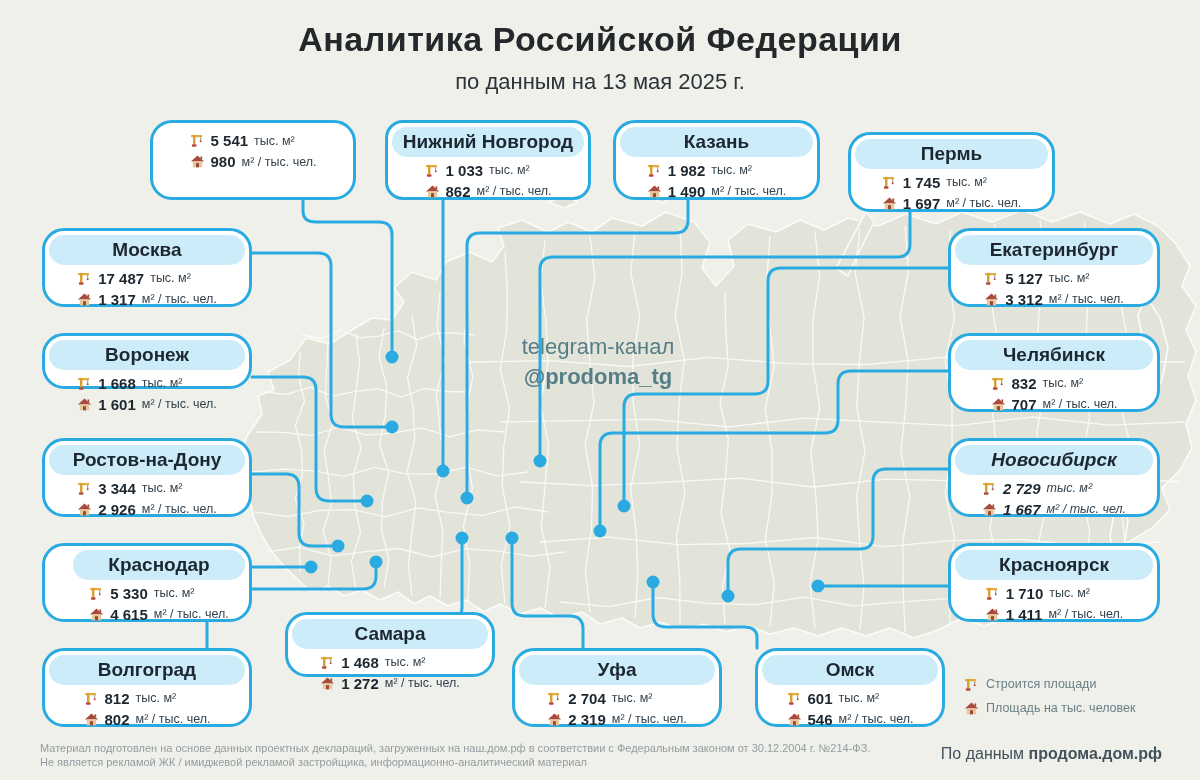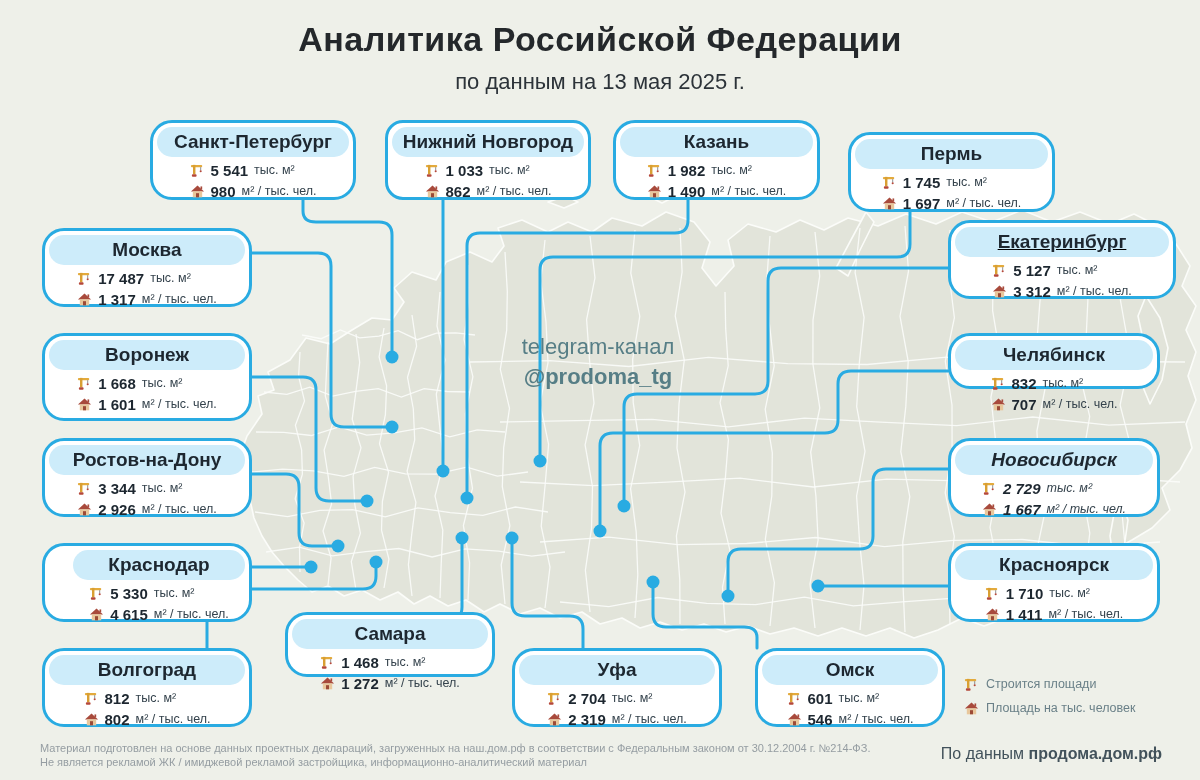--- a/index.html
+++ b/index.html
@@ -128,21 +128,20 @@
     <div class="subtitle">по данным на 13 мая 2025 г.</div>
   </div>
 
   <div class="wm">
     <div class="wm-l1">telegram-канал</div>
     <div class="wm-l2">@prodoma_tg</div>
   </div>
 
   <div id="cards-layer">
       <div class="card" style="left: 150px; top: 120px; width: 206px; height: 80px;">
-    <div class="card-header">Санкт-Петербург</div>
     <div class="card-body">
       <div class="card-rows">
         <div class="card-row">
           <span class="icn">
                 <svg viewBox="0 0 16 16">
                   <rect x="1" y="2" width="12" height="2.4" rx="1" fill="#e3aa3c"></rect>
                   <rect x="3.2" y="2" width="2.6" height="10" fill="#d99f33"></rect>
                   <rect x="2" y="12" width="5" height="2.6" rx="1" fill="#b5483a"></rect>
                   <line x1="11.4" y1="4.4" x2="11.4" y2="8" stroke="#8a8a8a" stroke-width="1"></line>
                   <circle cx="11.4" cy="8.8" r="1.1" fill="#b5483a"></circle>
@@ -287,21 +286,21 @@
                   <rect x="6.4" y="9.8" width="3.2" height="4.4" fill="#9c4a36"></rect>
                   <rect x="11.2" y="2.6" width="1.8" height="3" fill="#a84a3c"></rect>
                 </svg>
               </span>
           <span class="val">1 317</span>
           <span class="unit">м² / тыс. чел.</span>
         </div>
       </div>
     </div>
   </div>
-      <div class="card" style="left: 42px; top: 333px; width: 210px; height: 88px;">
+      <div class="card" style="left: 42px; top: 333px; width: 210px; height: 56px;">
     <div class="card-header">Воронеж</div>
     <div class="card-body">
       <div class="card-rows">
         <div class="card-row">
           <span class="icn">
                 <svg viewBox="0 0 16 16">
                   <rect x="1" y="2" width="12" height="2.4" rx="1" fill="#e3aa3c"></rect>
                   <rect x="3.2" y="2" width="2.6" height="10" fill="#d99f33"></rect>
                   <rect x="2" y="12" width="5" height="2.6" rx="1" fill="#b5483a"></rect>
                   <line x1="11.4" y1="4.4" x2="11.4" y2="8" stroke="#8a8a8a" stroke-width="1"></line>
@@ -383,21 +382,21 @@
                   <rect x="6.4" y="9.8" width="3.2" height="4.4" fill="#9c4a36"></rect>
                   <rect x="11.2" y="2.6" width="1.8" height="3" fill="#a84a3c"></rect>
                 </svg>
               </span>
           <span class="val">4 615</span>
           <span class="unit">м² / тыс. чел.</span>
         </div>
       </div>
     </div>
   </div>
-      <div class="card" style="left: 948px; top: 220px; width: 228px; height: 79px; text-decoration: underline;">
+      <div class="card" style="left: 948px; top: 228px; width: 212px; height: 79px;">
     <div class="card-header">Екатеринбург</div>
     <div class="card-body">
       <div class="card-rows">
         <div class="card-row">
           <span class="icn">
                 <svg viewBox="0 0 16 16">
                   <rect x="1" y="2" width="12" height="2.4" rx="1" fill="#e3aa3c"></rect>
                   <rect x="3.2" y="2" width="2.6" height="10" fill="#d99f33"></rect>
                   <rect x="2" y="12" width="5" height="2.6" rx="1" fill="#b5483a"></rect>
                   <line x1="11.4" y1="4.4" x2="11.4" y2="8" stroke="#8a8a8a" stroke-width="1"></line>
@@ -415,21 +414,21 @@
                   <rect x="6.4" y="9.8" width="3.2" height="4.4" fill="#9c4a36"></rect>
                   <rect x="11.2" y="2.6" width="1.8" height="3" fill="#a84a3c"></rect>
                 </svg>
               </span>
           <span class="val">3 312</span>
           <span class="unit">м² / тыс. чел.</span>
         </div>
       </div>
     </div>
   </div>
-      <div class="card" style="left: 948px; top: 333px; width: 212px; height: 56px;">
+      <div class="card" style="left: 948px; top: 333px; width: 212px; height: 79px;">
     <div class="card-header">Челябинск</div>
     <div class="card-body">
       <div class="card-rows">
         <div class="card-row">
           <span class="icn">
                 <svg viewBox="0 0 16 16">
                   <rect x="1" y="2" width="12" height="2.4" rx="1" fill="#e3aa3c"></rect>
                   <rect x="3.2" y="2" width="2.6" height="10" fill="#d99f33"></rect>
                   <rect x="2" y="12" width="5" height="2.6" rx="1" fill="#b5483a"></rect>
                   <line x1="11.4" y1="4.4" x2="11.4" y2="8" stroke="#8a8a8a" stroke-width="1"></line>

